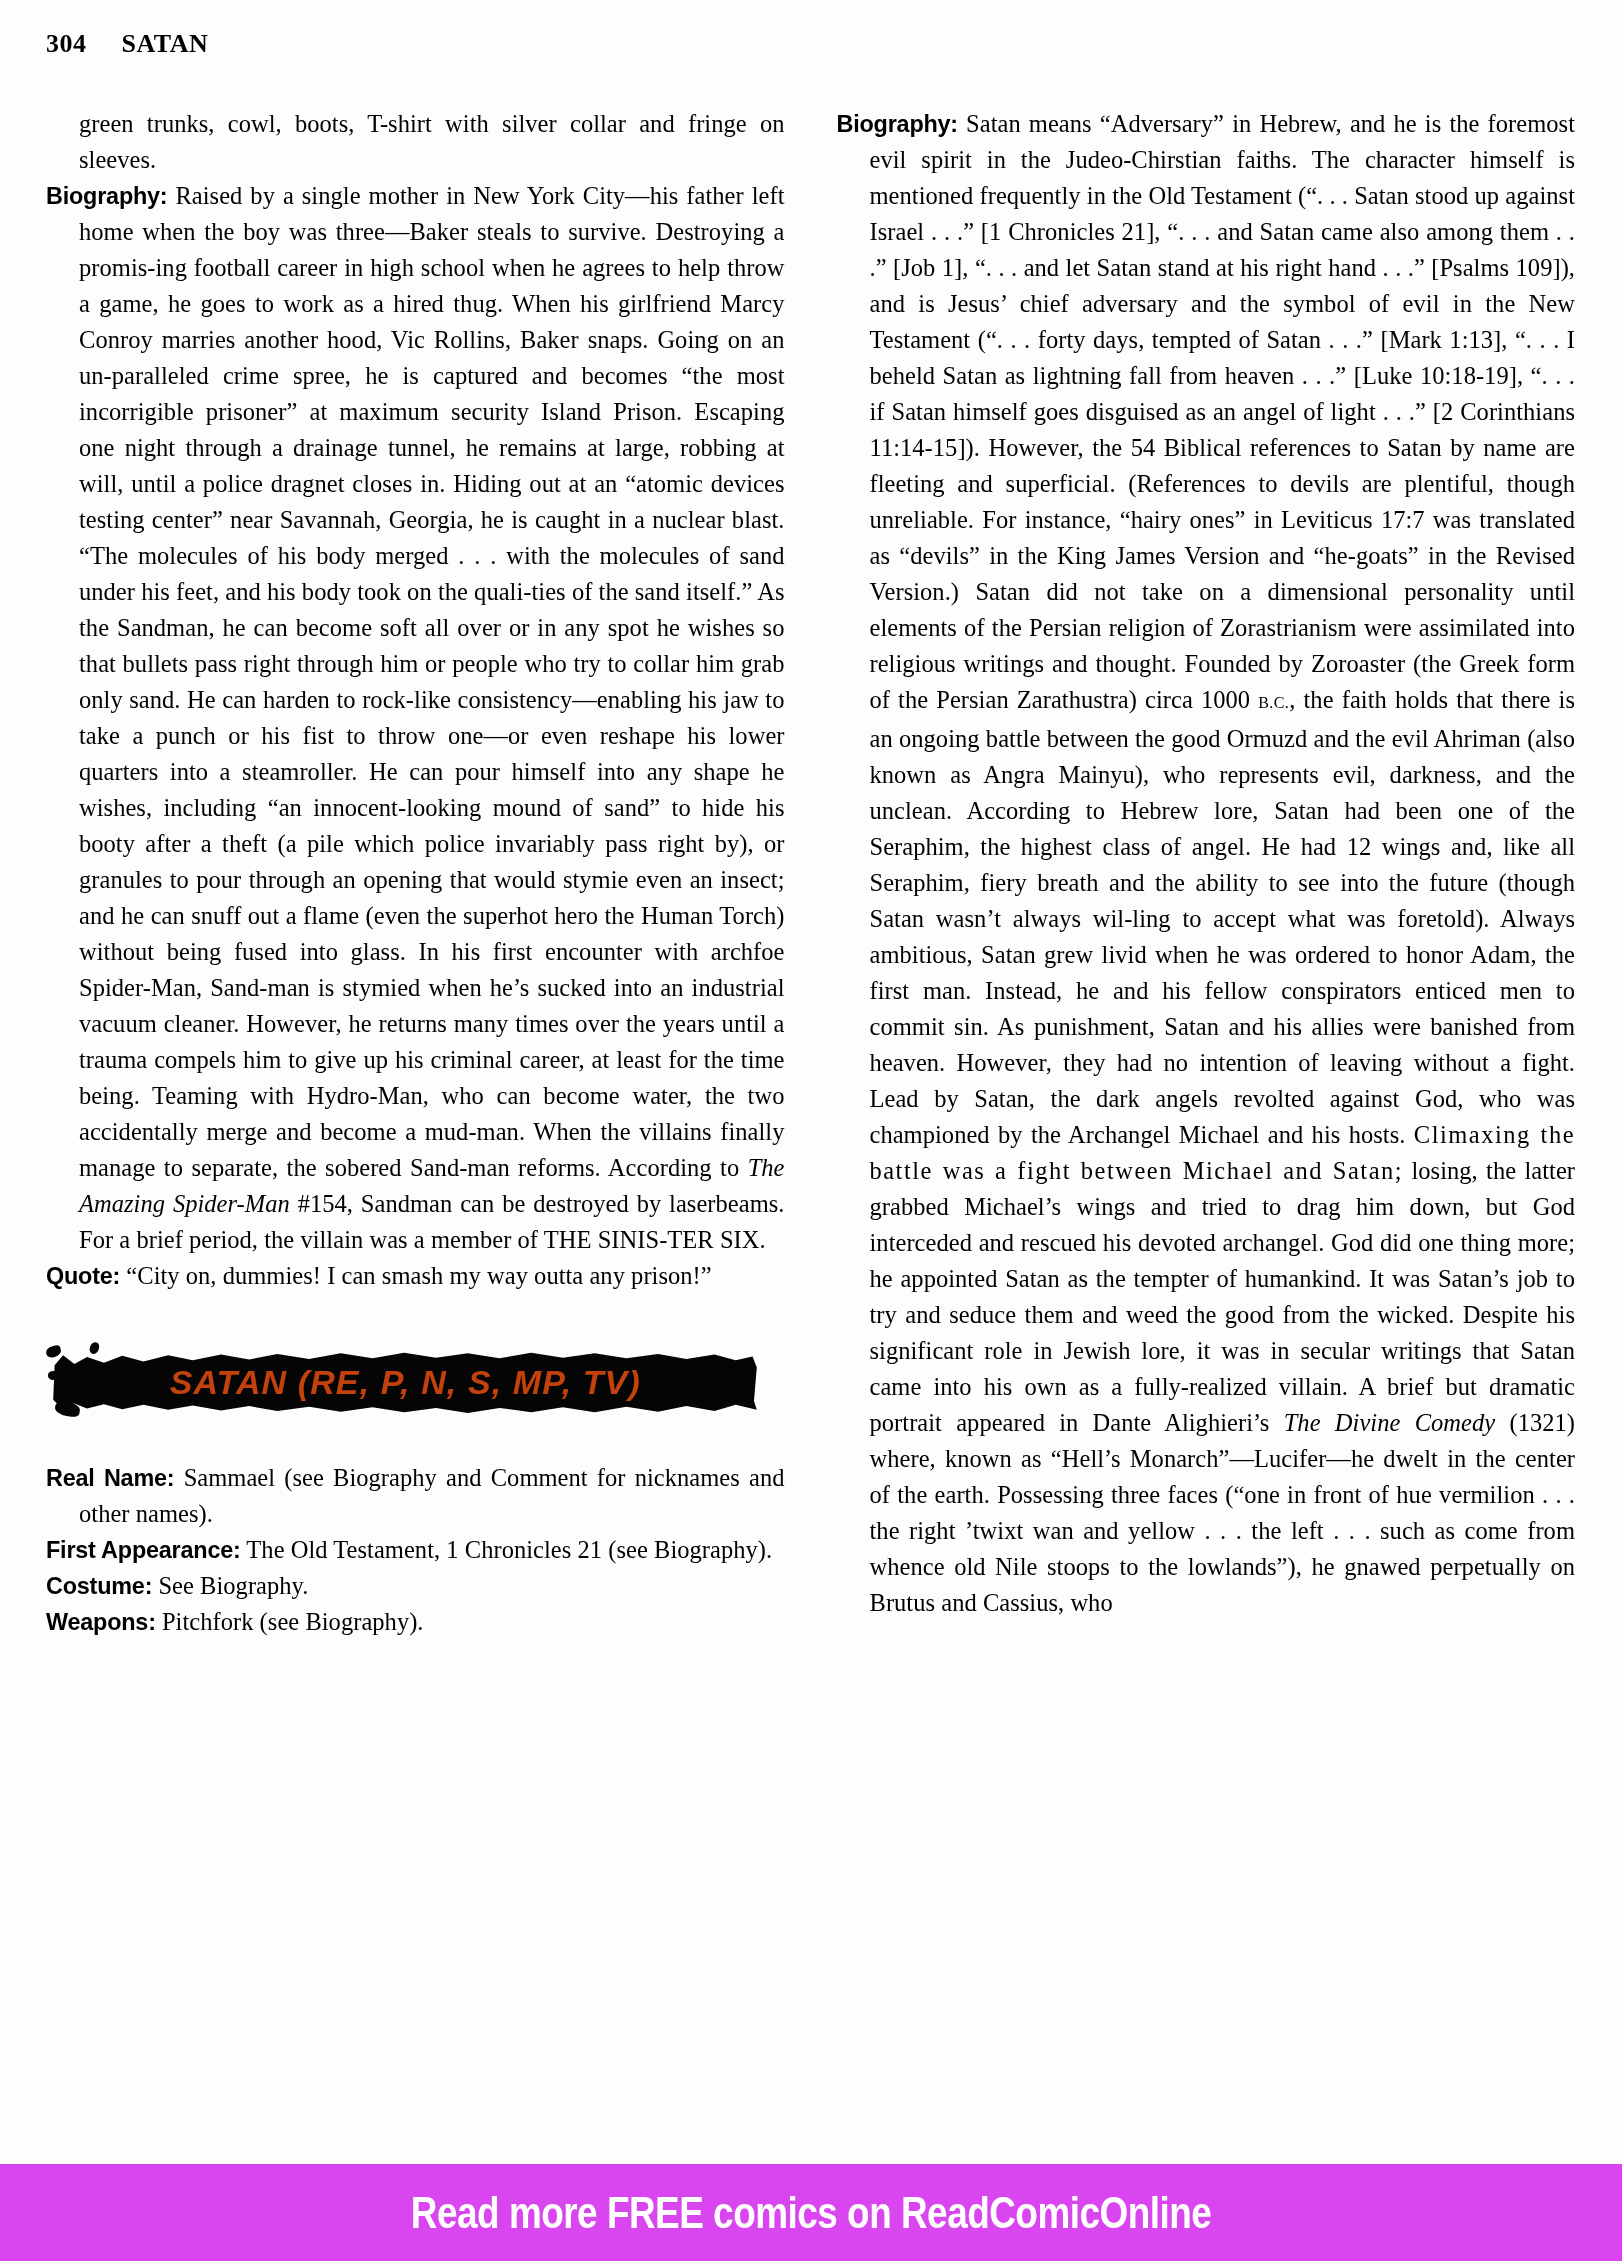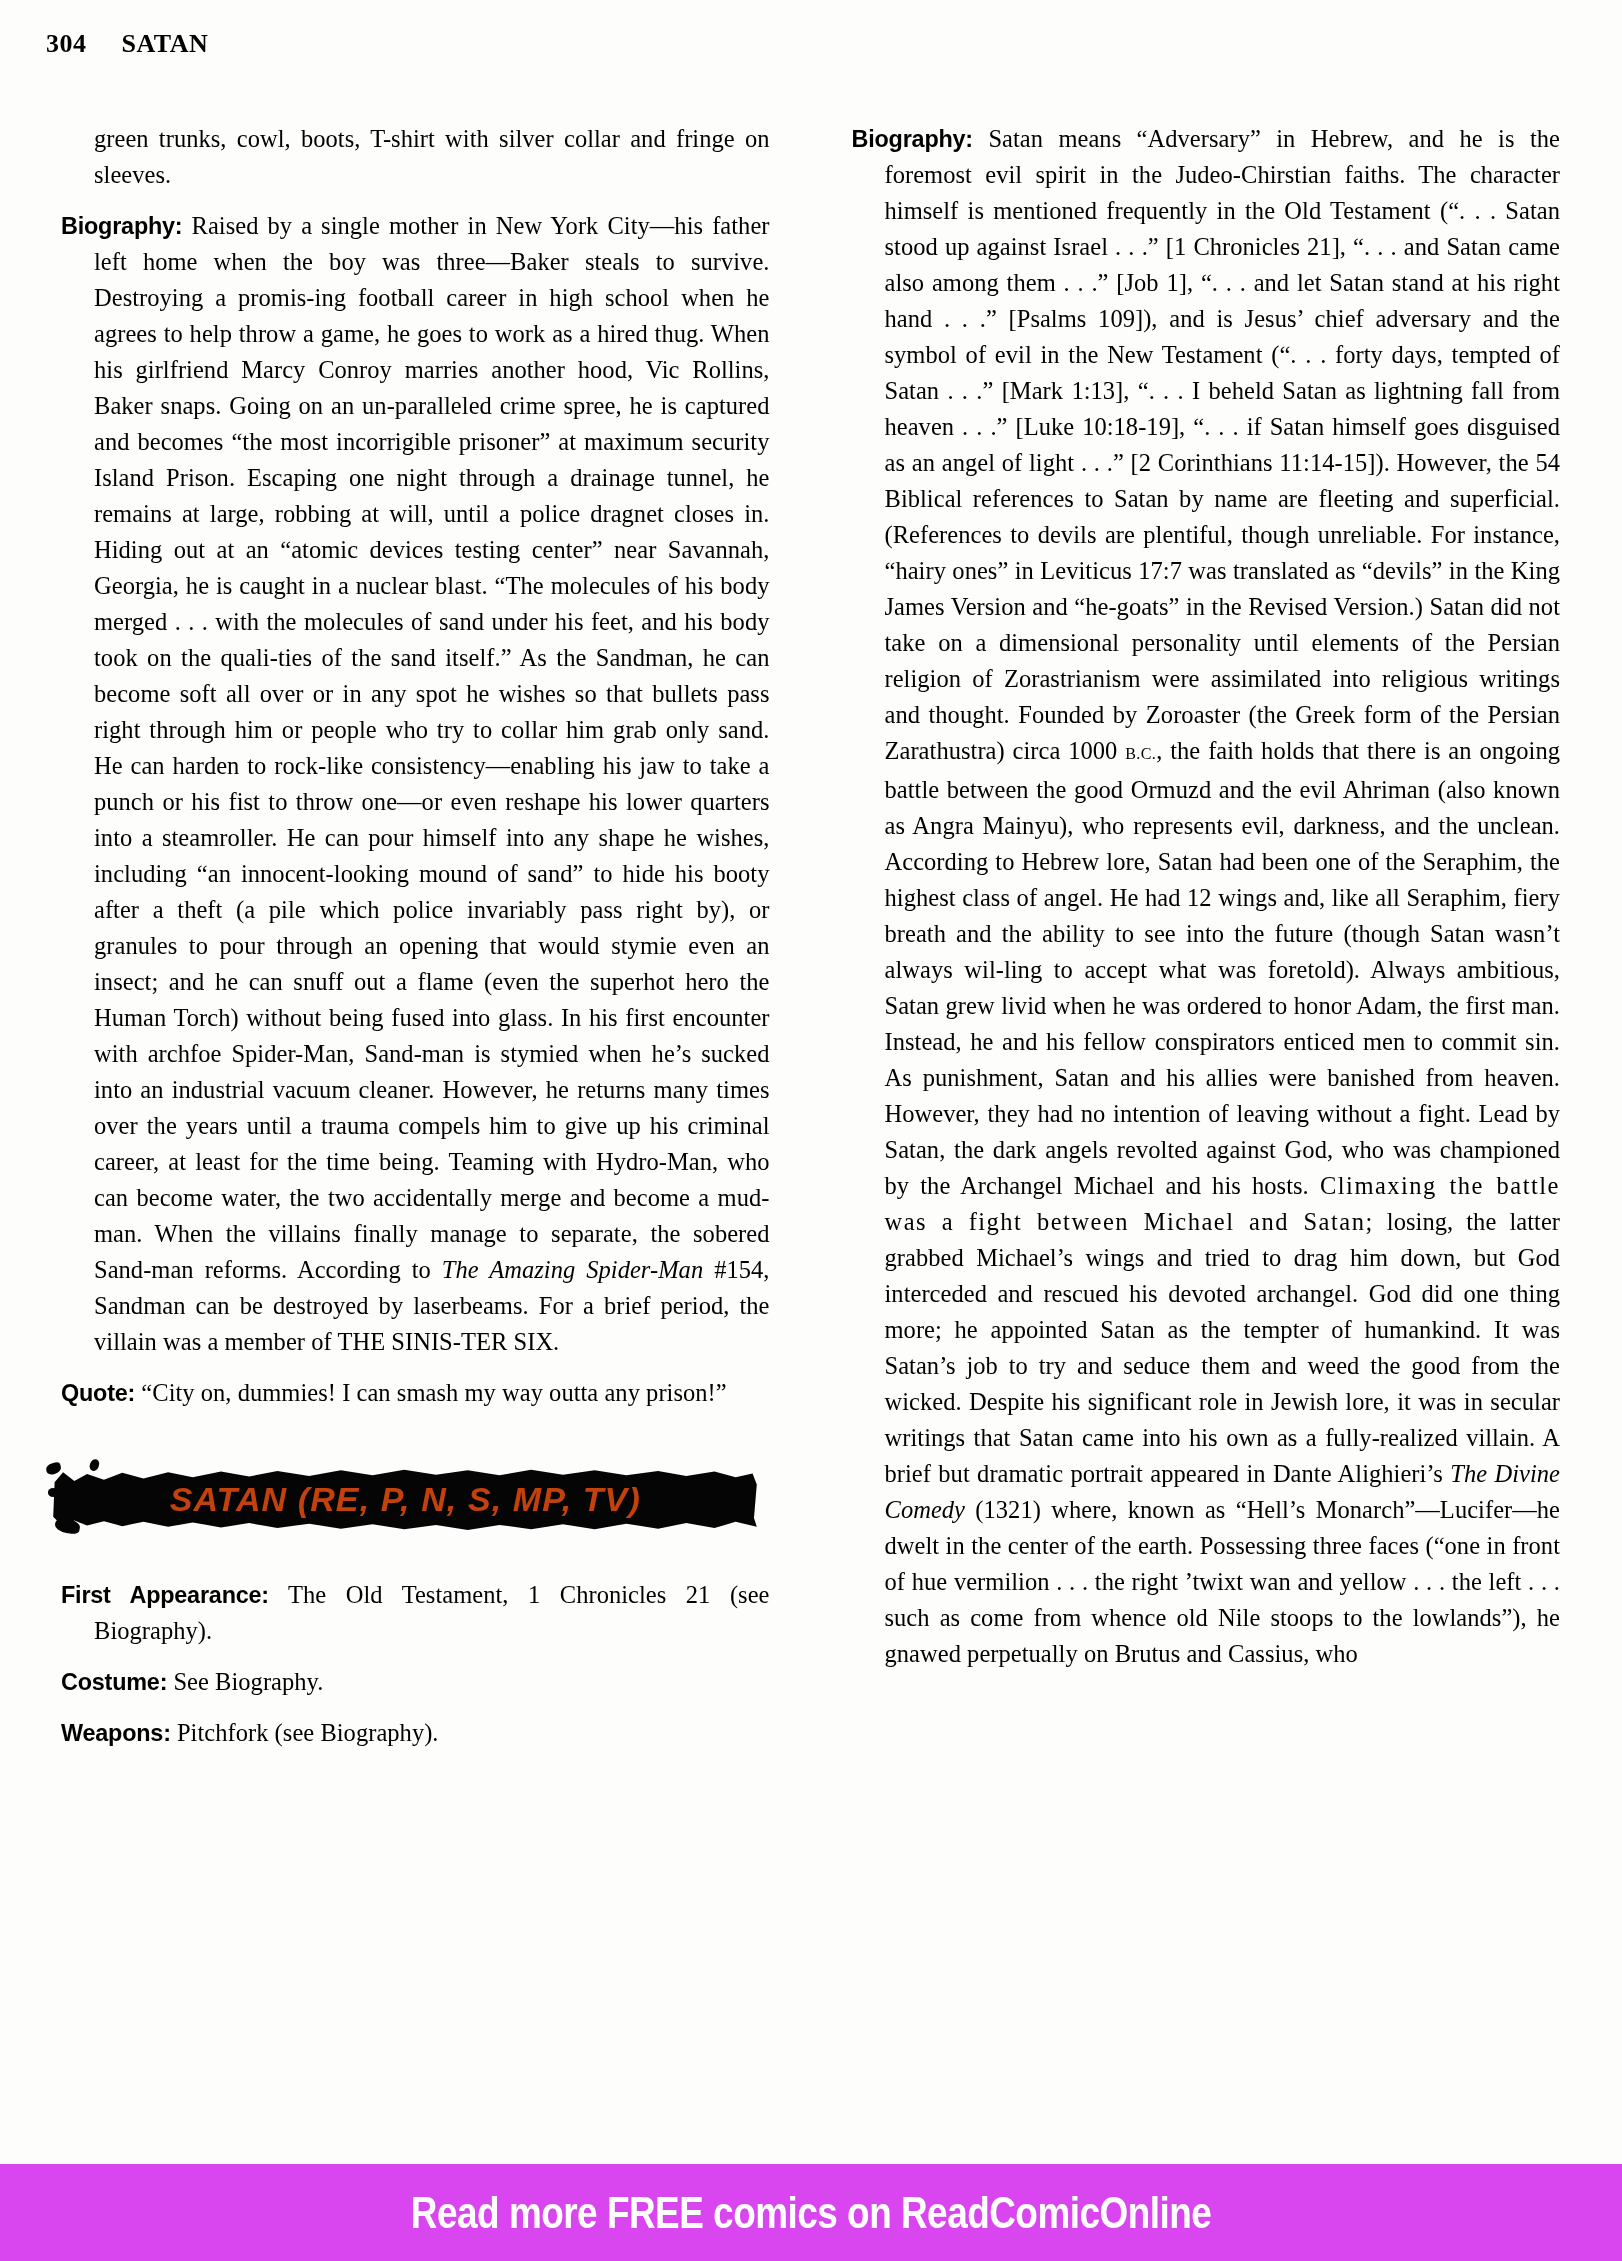--- a/index.html
+++ b/index.html
@@ -53,21 +53,21 @@
     position: relative;
   }
 
   
   .para {
     font-size: 24.5px;
     line-height: 36px;
     text-align: justify;
     text-justify: inter-word;
     hyphens: manual;
-    margin: 15px;
+    margin: 0;
     letter-spacing: 0.04px;
   }
   .para.hang {
     padding-left: 33px;
     text-indent: -33px;
   }
   .para.noindent { padding-left: 33px; text-indent: 0; }
   .lead {
     font-family: "Liberation Sans", sans-serif;
     font-weight: bold;
@@ -180,20 +180,21 @@
 
       <div class="banner-wrap">
         <span class="banner-splat-a"></span>
         <span class="banner-splat-b"></span>
         <span class="banner-splat-c"></span>
         <span class="banner-splat-d"></span>
         <div class="banner-ink"></div>
         <div class="banner-title">SATAN (RE, P, N, S, MP, TV)</div>
       </div>
 
+      <p class="para hang"><span class="lead">Real Name:</span> <span>Sammael (see Biography and Comment for nicknames and other names).</span></p>
 
       <p class="para hang"><span class="lead">First Appearance:</span> <span>The Old Testament, 1 Chronicles 21 (see Biography).</span></p>
 
       <p class="para hang"><span class="lead">Costume:</span> <span>See Biography.</span></p>
 
       <p class="para hang"><span class="lead">Weapons:</span> <span>Pitchfork (see Biography).</span></p>
 
     </div>
 
     <div class="col">

